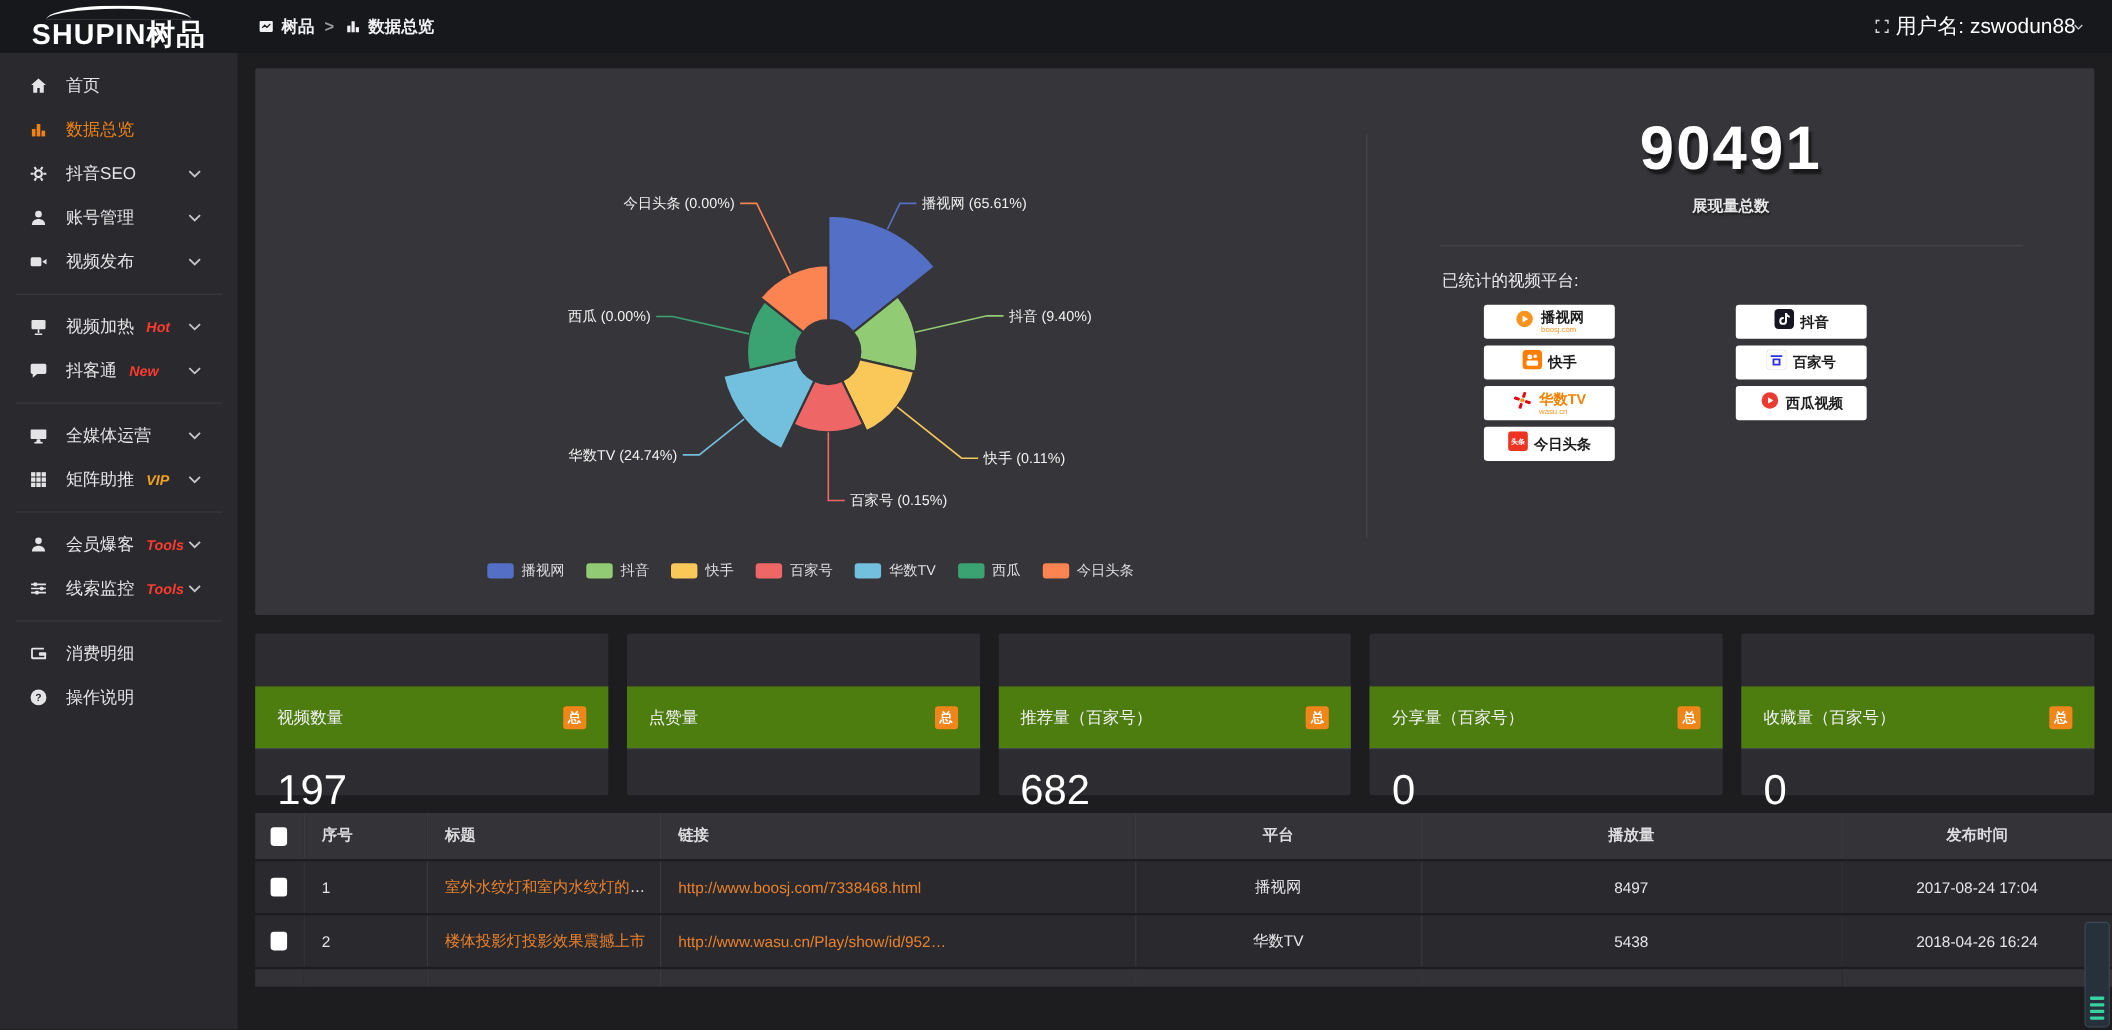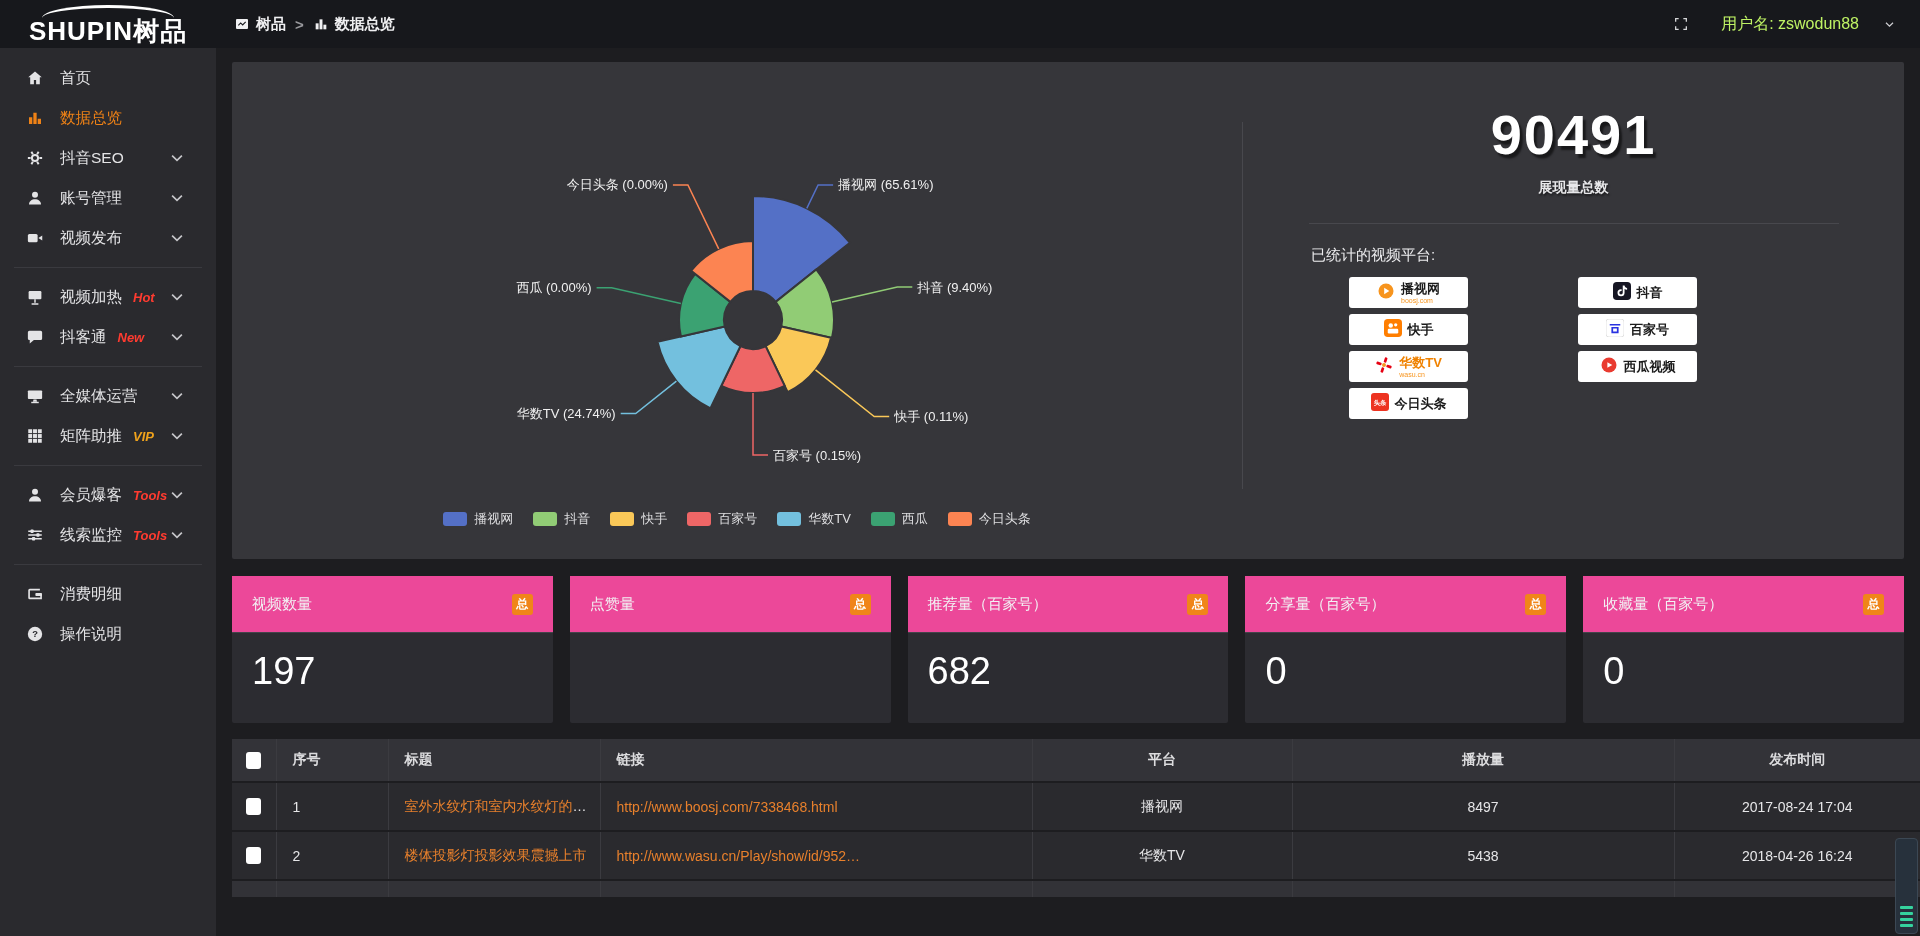--- a/index.html
+++ b/index.html
@@ -6,21 +6,21 @@
     font-family:"Liberation Sans","DejaVu Sans",sans-serif;color:#e8e8ea;}
   .app{position:relative;width:1920px;height:936px;}
   
   .topbar{position:absolute;top:0;left:0;right:0;height:48px;background:#17181c;display:flex;align-items:center;z-index:6;}
   .logo{width:216px;display:flex;flex-direction:column;align-items:center;justify-content:center;padding-top:2px;text-align:right;}
   .logo-arc{width:132px;height:10px;border-top:3px solid #fff;border-radius:50%/100% 100% 0 0;margin-bottom:-1px;}
   .logo-text{font-size:26px;font-weight:800;letter-spacing:1px;color:#fff;line-height:1.1;white-space:nowrap;}
   .breadcrumb{display:flex;align-items:center;gap:9px;margin-left:18px;font-size:15px;font-weight:bold;color:#f0f0f2;}
   .bc-item{display:flex;align-items:center;gap:6px;cursor:pointer;}
   .bc-sep{color:#9a9a9e;font-weight:bold;}
-  .top-right{margin-left:auto;display:flex;align-items:center;gap:32px;padding-right:24px;font-size:16px;color:#bef264;}
+  .top-right{margin-left:auto;display:flex;align-items:center;gap:4px;padding-right:24px;font-size:19px;color:#ffffff;}
   .icon{display:inline-block;}
   .icon svg{display:block;width:100%;height:100%;fill:currentColor;}
   .i16{width:16px;height:16px;}
   .i18{width:18px;height:18px;}
   .i13{width:13px;height:13px;}
   
   .sidebar{position:absolute;top:48px;left:0;width:216px;bottom:0;background:#2a2a2e;padding-top:10px;}
   .side-item{display:flex;align-items:center;height:40px;padding:0 14px 0 26px;font-size:15.5px;color:#e4e4e6;cursor:pointer;}
   .side-item .icon{width:18px;height:18px;margin-right:16px;flex:0 0 18px;}
   .side-item.active{color:#ef8216;}
@@ -47,21 +47,21 @@
   .plat-label{align-self:flex-start;margin:22px 0 0 68px;font-size:15px;color:#ececee;}
   .plat-cols{align-self:flex-start;display:flex;gap:110px;margin:12px 0 0 106px;}
   .plat-col{display:flex;flex-direction:column;gap:6px;}
   .plat-box{width:119px;height:31px;background:#fff;border-radius:3px;display:flex;align-items:center;justify-content:center;gap:6px;cursor:pointer;}
   .plat-txt{display:flex;flex-direction:column;align-items:flex-start;line-height:1;}
   .plat-name{font-size:13px;font-weight:bold;color:#1b1b1b;}
   .plat-sub{font-size:7px;color:#f7941d;margin-top:2px;}
   
   .cards{display:grid;grid-template-columns:repeat(5,1fr);gap:17px;margin-top:17px;}
   .card{background:#2c2c31;border-radius:2px;height:147px;}
-  .card-head{display:flex;align-items:center;height:56px;padding:0 20px;background:#ec4899;border-bottom:1px solid #44444a;}
+  .card-head{display:flex;align-items:center;height:56px;padding:0 20px;background:#4d7c0f;border-bottom:1px solid #44444a;margin-top:48px;}
   .card-title{font-size:15px;color:#f2f2f4;}
   .card-badge{margin-left:auto;background:#f08519;color:#fff;font-size:12px;font-weight:bold;width:21px;height:21px;border-radius:3px;display:flex;align-items:center;justify-content:center;cursor:pointer;}
   .card-value{padding:17px 20px 0;font-size:38px;color:#fff;}
   
   .table-wrap{margin-top:16px;}
   table{width:100%;border-collapse:collapse;table-layout:fixed;}
   th{height:40px;background:#333338;font-size:14px;font-weight:bold;color:#dcdcde;}
   td{height:45px;background:#2a2a2e;font-size:14px;color:#e6e6e8;overflow:hidden;white-space:nowrap;text-overflow:ellipsis;}
   th+th,td+td{border-left:1px solid #3b3b40;}
   tbody tr{border-top:2px solid #1d1d20;}

